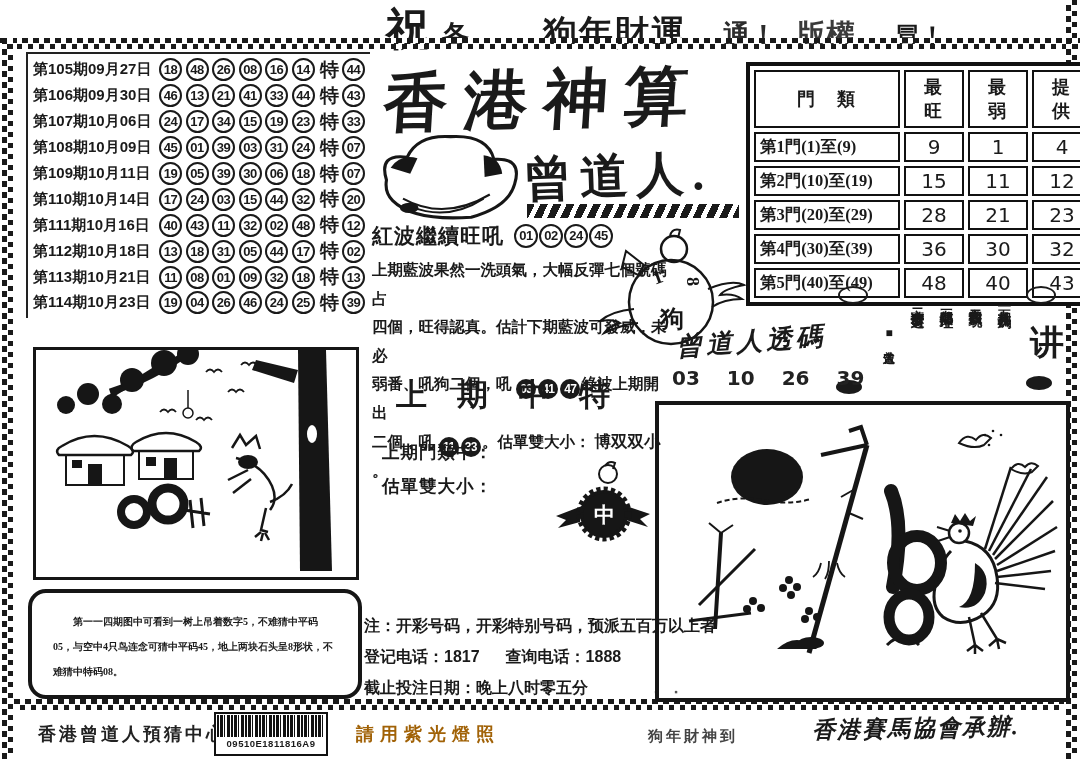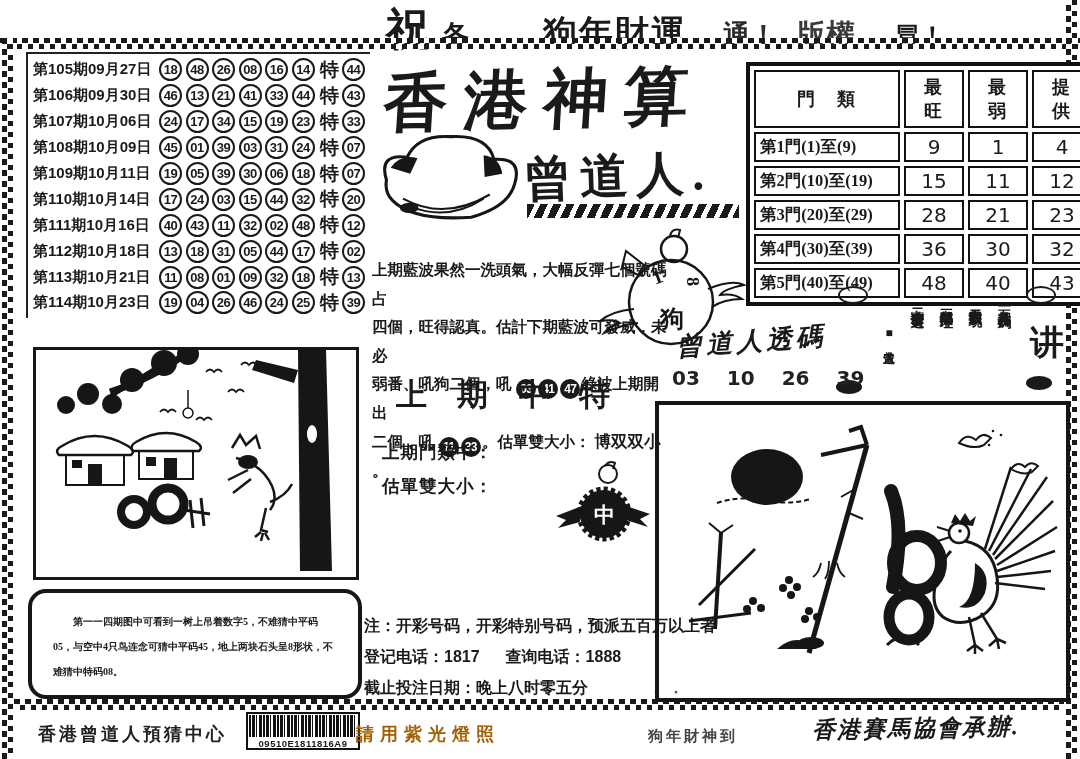--- a/index.html
+++ b/index.html
@@ -91,21 +91,21 @@
   .capbox{left:28px;top:589px;width:334px;height:110px;border:4px solid #161616;border-radius:18px;box-sizing:border-box;padding:7px 12px;}
   .capbox p{margin:9px;font-size:10px;font-weight:bold;line-height:25px;text-indent:2em;}
 
   
   .notes{left:364px;top:610px;width:310px;font-family:"Liberation Sans","DejaVu Sans",sans-serif;font-weight:600;font-size:16px;line-height:31px;white-space:nowrap;}
   .notes .gap{display:inline-block;width:26px;}
   .dots{color:#555;margin-left:60px;letter-spacing:4px;}
 
   
   .f-center{left:38px;top:722px;font-size:18px;font-weight:600;letter-spacing:3px;color:#222;}
-  .barcode{left:214px;top:712px;width:114px;height:38px;border:2px solid #111;box-sizing:border-box;background:#fff;margin-left:32px;}
+  .barcode{left:214px;top:712px;width:114px;height:44px;border:2px solid #111;box-sizing:border-box;background:#fff;}
   .bars{height:22px;margin:1px;background:repeating-linear-gradient(90deg,#111 0 2px,#fff 2px 3px,#111 3px 6px,#fff 6px 7px,#111 7px 8px,#fff 8px 10px,#111 10px 13px,#fff 13px 14px);}
   .bcode{display:block;text-align:center;font-family:"Liberation Sans","DejaVu Sans",sans-serif;font-weight:bold;font-size:9.5px;letter-spacing:0.5px;}
   .f-uv{left:356px;top:722px;font-size:18px;font-weight:600;letter-spacing:6px;color:#a16207;}
   .f-dog{left:648px;top:727px;font-size:15px;font-weight:600;letter-spacing:3px;color:#444;}
   .f-org{left:812px;top:713px;font-size:23px;font-weight:600;font-style:italic;letter-spacing:2px;transform:rotate(-1deg);}
 
   svg{display:block;}
   .ink{fill:#161616;}
   .ln{stroke:#161616;fill:none;}
 </style>
@@ -251,20 +251,24 @@
     <svg width="155" height="106" viewBox="0 0 150 102">
       <path class="ln" stroke-width="3" d="M14,52 Q6,26 34,30 Q44,8 76,10 Q112,8 118,32 Q146,30 138,56 Q132,78 96,88 Q40,92 20,72 Q12,64 14,52 Z"></path>
       <path class="ln" stroke-width="2" d="M30,70 q40,22 84,-4"></path>
       <path class="ln" stroke-width="2" d="M38,78 q36,14 70,-8"></path>
       <path class="ink" d="M18,40 q10,-14 26,-9 l-7,15 z"></path>
       <path class="ink" d="M108,28 q16,2 18,18 l-17,3 z"></path>
       <ellipse class="ink" cx="36" cy="79" rx="9" ry="5"></ellipse>
     </svg>
   </div>
 
+  <div class="abs redline">
+    <span class="redtext">紅波繼續旺吼</span>
+    <span><span class="oball">01</span><span class="oball">02</span><span class="oball">24</span><span class="oball">45</span></span>
+  </div>
 
   <div class="abs para">
     <div>上期藍波果然一洗頭氣，大幅反彈七個號碼占</div>
     <div>四個，旺得認真。估計下期藍波可發威，未必</div>
     <div><span>弱番、吼狗二個，吼 </span><span><span class="ballf">03</span><span class="ballf">41</span><span class="ballf">47</span></span><span>綠波上期開出</span></div>
     <div><span>二個，吼 </span><span><span class="ballf">11</span><span class="ballf">33</span></span><span>。估單雙大小：</span><span class="pbold"> 博双双小 。</span></div>
   </div>
 
   <table class="abs gtable">
     <thead>

